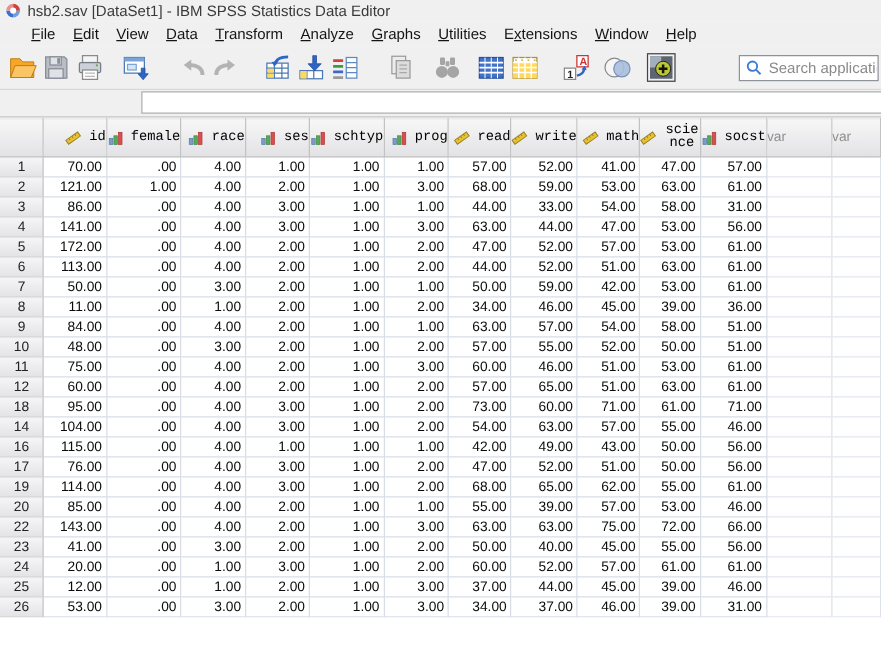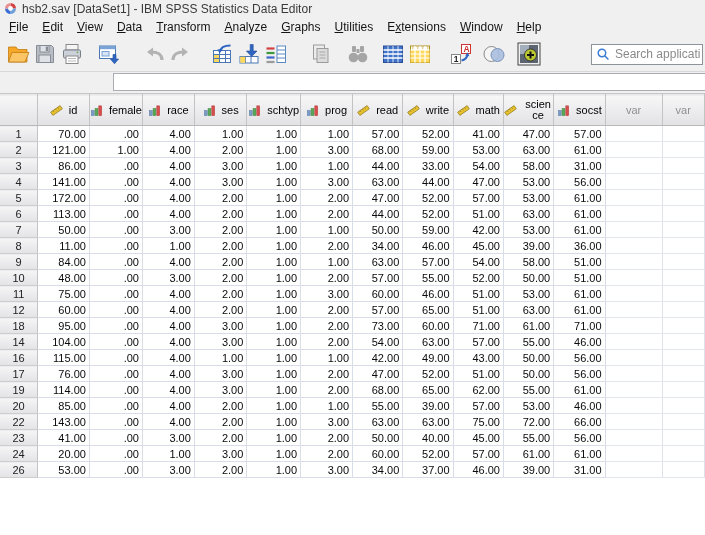--- a/index.html
+++ b/index.html
@@ -3,21 +3,21 @@
 <meta charset="utf-8">
 <style>
   html,body{margin:0;padding:0;background:#fff;}
   .app{position:relative;width:705px;height:535px;overflow:hidden;background:#fff;
        font-family:"Liberation Sans",sans-serif;-webkit-font-smoothing:antialiased;}
   
   .titlebar{height:17px;background:#f0f0f0;display:flex;align-items:center;gap:5px;
             padding-left:4px;font-size:12px;color:#3a3a3a;}
   .titlebar .logo{display:flex;align-items:center;}
   
-  .menubar{height:20px;background:#f0f0f0;display:flex;align-items:center;font-size:12px;padding-left:2px;}
+  .menubar{height:20px;background:#f0f0f0;display:flex;align-items:center;font-size:12px;padding-left:18px;}
   .menu-item{padding:3px 7px;color:#141414;white-space:nowrap;}
   .menu-item u{text-decoration:underline;}
   
   .toolbar{height:34px;background:#f0f0f0;display:flex;align-items:center;
            padding:0 2px 0 4px;border-bottom:1px solid #d8d8d8;}
   #tb-icons{display:flex;align-items:center;}
   .tbtn{width:27px;height:27px;display:flex;align-items:center;justify-content:center;flex:0 0 auto;}
   .search-box{margin-left:auto;display:flex;align-items:center;gap:3px;width:112px;height:21px;
               background:#fff;border:1px solid #8e9299;padding-left:4px;box-sizing:border-box;}
   .search-box input{border:none;outline:none;background:transparent;width:86px;font-size:12px;
@@ -27,25 +27,25 @@
   .editbar{height:21px;background:#f0f0f0;position:relative;border-bottom:1px solid #c6c6c6;box-sizing:content-box;}
   .celledit{position:absolute;left:113px;top:1px;width:585px;height:16px;border:1px solid #a9adb3;
             background:#fff;font-size:11px;font-family:"Liberation Sans",sans-serif;padding:0 3px;}
   
   .grid-wrap{width:705px;overflow:hidden;background:#fff;}
   table{border-collapse:collapse;table-layout:fixed;font-size:11px;}
   th,td{margin:0;overflow:hidden;white-space:nowrap;}
   .hrow{height:31px;}
   .hdr{background:linear-gradient(#f7f7f8,#e2e2e5);border-right:1px solid #c3c3c3;
        border-bottom:1px solid #b9b9b9;border-top:1px solid #e8e8e8;font-weight:normal;color:#000;padding:0;}
-  .hwrap{display:flex;align-items:center;justify-content:center;gap:6px;}
+  .hwrap{display:flex;align-items:center;justify-content:flex-end;gap:6px;font-family:Liberation Mono, monospace;}
   .hlabel{font-size:11px;}
   th[data-name="column-header-science"] .hlabel{white-space:normal;word-break:break-all;
        max-width:33px;text-align:center;line-height:11px;}
-  .varhdr{color:#8f8f8f;text-align:center;}
+  .varhdr{color:#8f8f8f;text-align:left;}
   .micon{display:flex;align-items:center;}
   tbody tr{height:16px;}
   .rownum{background:linear-gradient(#f5f5f6,#e3e3e6);border-right:1px solid #c3c3c3;
           border-bottom:1px solid #cdcdcd;text-align:center;color:#222;}
   .cell{background:#fff;border-right:1px solid #d8dde8;border-bottom:1px solid #d8dde8;
         text-align:right;padding-right:3px;color:#0a0a0a;}
   .varcell{background:#fff;border-right:1px solid #dde1ea;border-bottom:1px solid #e2e6ee;}
 </style>
 </head>
 <body>
@@ -721,20 +721,36 @@
             <td class="cell" data-name="data-cell">2.00</td>
             <td class="cell" data-name="data-cell">60.00</td>
             <td class="cell" data-name="data-cell">52.00</td>
             <td class="cell" data-name="data-cell">57.00</td>
             <td class="cell" data-name="data-cell">61.00</td>
             <td class="cell" data-name="data-cell">61.00</td>
             <td class="varcell" data-name="empty-cell"></td>
             <td class="varcell" data-name="empty-cell"></td>
           </tr>
           <tr data-name="table-row">
+            <td class="rownum" data-name="row-number">25</td>
+            <td class="cell" data-name="data-cell">12.00</td>
+            <td class="cell" data-name="data-cell">.00</td>
+            <td class="cell" data-name="data-cell">1.00</td>
+            <td class="cell" data-name="data-cell">2.00</td>
+            <td class="cell" data-name="data-cell">1.00</td>
+            <td class="cell" data-name="data-cell">3.00</td>
+            <td class="cell" data-name="data-cell">37.00</td>
+            <td class="cell" data-name="data-cell">44.00</td>
+            <td class="cell" data-name="data-cell">45.00</td>
+            <td class="cell" data-name="data-cell">39.00</td>
+            <td class="cell" data-name="data-cell">46.00</td>
+            <td class="varcell" data-name="empty-cell"></td>
+            <td class="varcell" data-name="empty-cell"></td>
+          </tr>
+          <tr data-name="table-row">
             <td class="rownum" data-name="row-number">26</td>
             <td class="cell" data-name="data-cell">53.00</td>
             <td class="cell" data-name="data-cell">.00</td>
             <td class="cell" data-name="data-cell">3.00</td>
             <td class="cell" data-name="data-cell">2.00</td>
             <td class="cell" data-name="data-cell">1.00</td>
             <td class="cell" data-name="data-cell">3.00</td>
             <td class="cell" data-name="data-cell">34.00</td>
             <td class="cell" data-name="data-cell">37.00</td>
             <td class="cell" data-name="data-cell">46.00</td>

